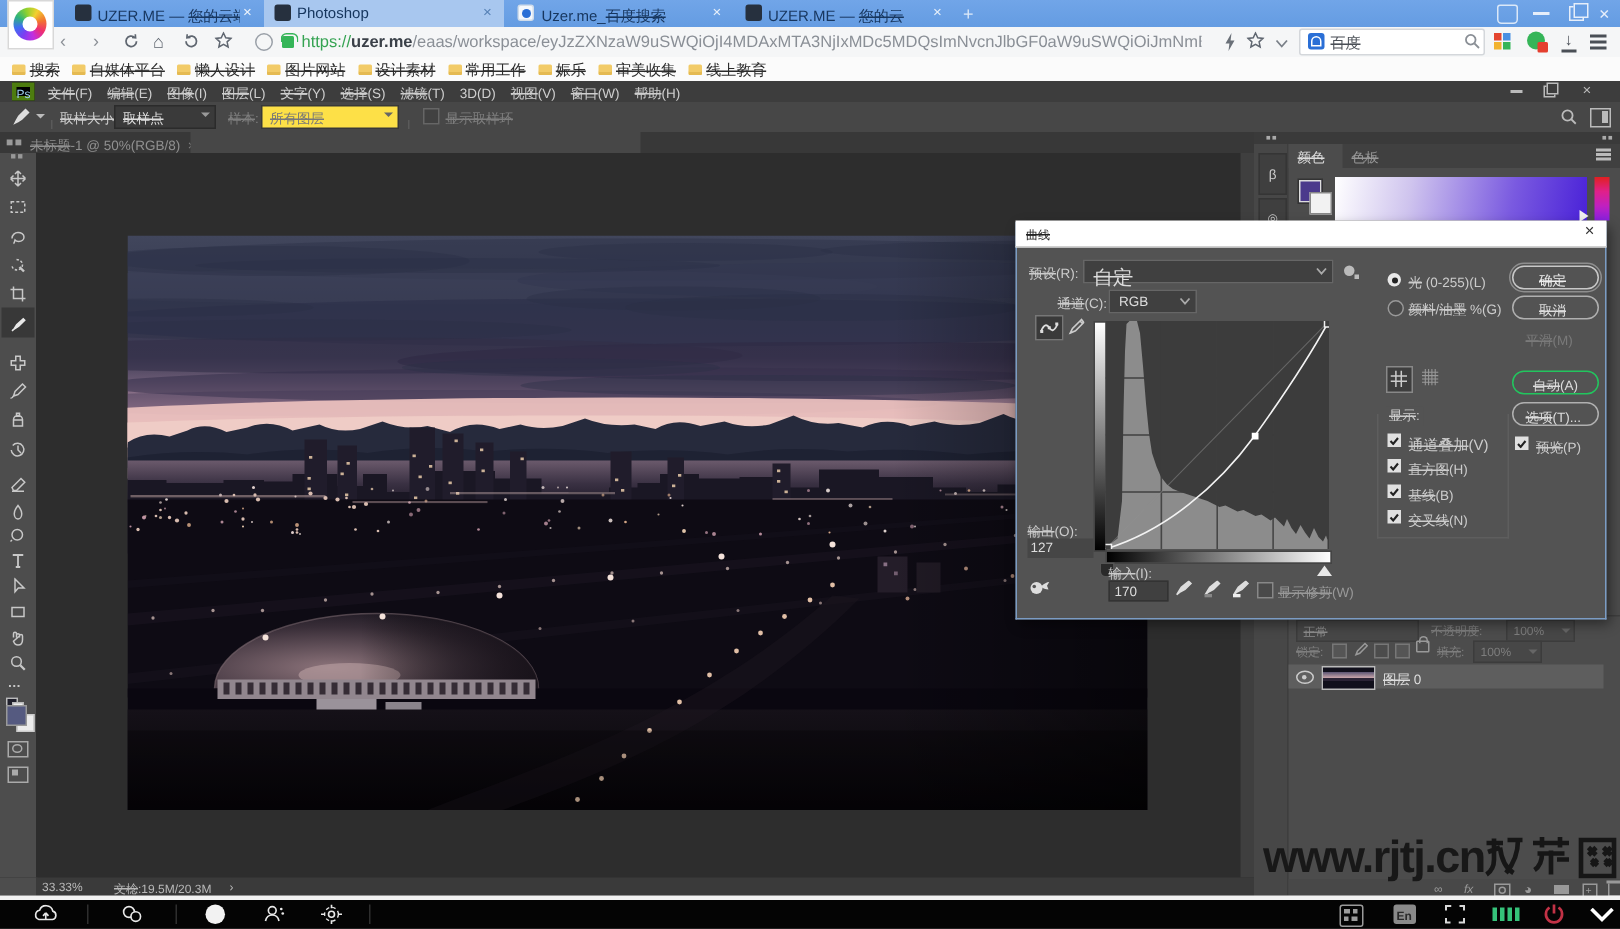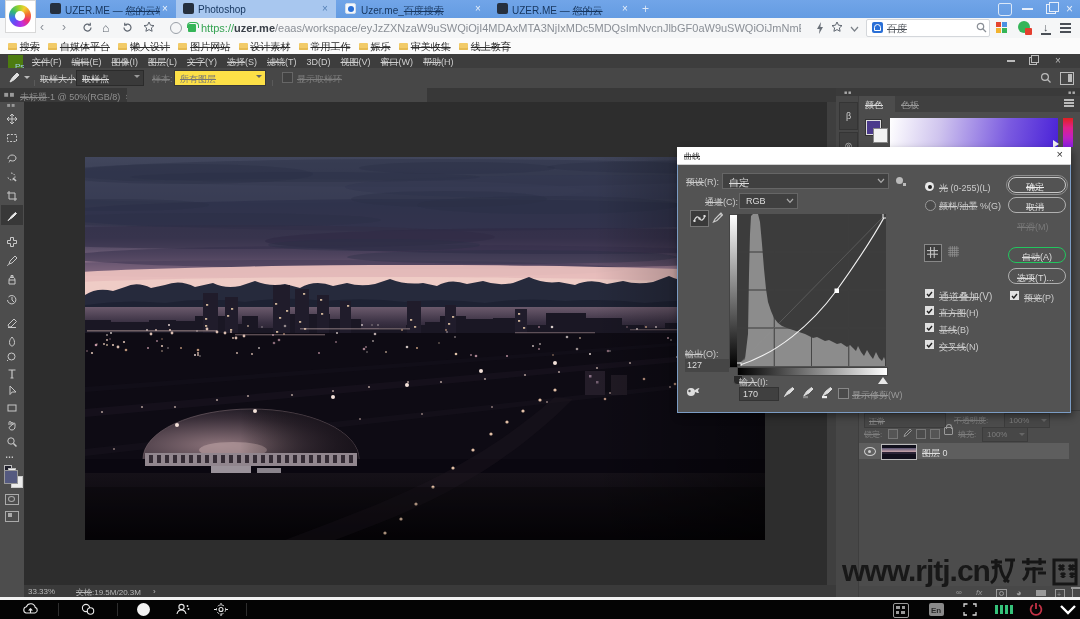--- a/index.html
+++ b/index.html
@@ -96,21 +96,21 @@
   <span style="display:inline-block;width:9px;height:7px;background:#f2cb68;border-radius:1px;position:relative;top:0px;box-shadow:0 -2px 0 0 #e5ba52 inset"></span> <span class="cjk">图片网站</span>&nbsp;&nbsp;
   <span style="display:inline-block;width:9px;height:7px;background:#f2cb68;border-radius:1px;position:relative;top:0px;box-shadow:0 -2px 0 0 #e5ba52 inset"></span> <span class="cjk">设计素材</span>&nbsp;&nbsp;
   <span style="display:inline-block;width:9px;height:7px;background:#f2cb68;border-radius:1px;position:relative;top:0px;box-shadow:0 -2px 0 0 #e5ba52 inset"></span> <span class="cjk">常用工作</span>&nbsp;&nbsp;
   <span style="display:inline-block;width:9px;height:7px;background:#f2cb68;border-radius:1px;position:relative;top:0px;box-shadow:0 -2px 0 0 #e5ba52 inset"></span> <span class="cjk">娠乐</span>&nbsp;&nbsp;
   <span style="display:inline-block;width:9px;height:7px;background:#f2cb68;border-radius:1px;position:relative;top:0px;box-shadow:0 -2px 0 0 #e5ba52 inset"></span> <span class="cjk">审美收集</span>&nbsp;&nbsp;
   <span style="display:inline-block;width:9px;height:7px;background:#f2cb68;border-radius:1px;position:relative;top:0px;box-shadow:0 -2px 0 0 #e5ba52 inset"></span> <span class="cjk">线上教育</span>
  </div>
 </div>
 
 <div class="a" id="psmenu" style="left:0;top:54px;width:1080px;height:14px;background:#3d3d3d">
- <div class="a" style="left:8px;top:1px;width:15px;height:12px;background:#000000;border:7px solid #4d7c0f;box-sizing:border-box;color:#9fd0f0;font-size:8px;text-align:left;line-height:10px">Ps</div>
+ <div class="a" style="left:8px;top:1px;width:15px;height:12px;background:#000000;border:3px solid #4d7c0f;box-sizing:border-box;color:#9fd0f0;font-size:8px;text-align:left;line-height:10px">Ps</div>
  <div class="a" style="left:32px;top:2px;font-size:9px;color:#cfcfcf;white-space:nowrap"><span class="cjk">文件</span>(F)&nbsp;&nbsp;&nbsp; <span class="cjk">编辑</span>(E)&nbsp;&nbsp;&nbsp; <span class="cjk">图像</span>(I)&nbsp;&nbsp;&nbsp; <span class="cjk">图层</span>(L)&nbsp;&nbsp;&nbsp; <span class="cjk">文字</span>(Y)&nbsp;&nbsp;&nbsp; <span class="cjk">选择</span>(S)&nbsp;&nbsp;&nbsp; <span class="cjk">滤镜</span>(T)&nbsp;&nbsp;&nbsp; 3D(D)&nbsp;&nbsp;&nbsp; <span class="cjk">视图</span>(V)&nbsp;&nbsp;&nbsp; <span class="cjk">窗口</span>(W)&nbsp;&nbsp;&nbsp; <span class="cjk">帮助</span>(H)</div>
  <div class="a" style="left:1007px;top:6px;width:8px;height:1.5px;background:#bbb"></div>
  <div class="a" style="left:1029px;top:3px;width:6px;height:6px;border:1px solid #bbb"></div>
  <div class="a" style="left:1031px;top:1px;width:6px;height:6px;border:1px solid #bbb;background:#3d3d3d"></div>
  <div class="a" style="left:1055px;top:1px;font-size:10px;color:#bbb">×</div>
 </div>
 
 <div class="a" id="psopts" style="left:0;top:68px;width:1080px;height:20px;background:#474747;border-bottom:1px solid #333">
  <svg class="a" style="left:7px;top:4px" width="13" height="13" viewBox="0 0 13 13">
       <path d="M11 2 7 6M10 1l2 2-4.5 4.5L5 9l-2 1 1-2 1.5-2.5z" fill="#ddd" stroke="#ddd" stroke-width="1"></path>
@@ -611,21 +611,21 @@
 
 <div class="a" id="dialog" style="left:677px;top:148px;width:392px;height:264px;background:#535353;border:1px solid #7b9cc4;border-top:none;box-sizing:content-box;box-shadow:2px 3px 8px rgba(0,0,0,0.45)">
 
  <div class="a" style="left:-1px;top:-1px;width:394px;height:17px;background:#fff;border-bottom:1px solid #d0d0d0">
       <span style="position:absolute;left:7px;top:4px;font-size:8px;color:#222"><span class="cjk">曲线</span></span>
       <span style="position:absolute;right:8px;top:1px;font-size:11px;color:#333">×</span>
     </div>
 
  <div class="a" style="left:8px;top:28px;font-size:9px;color:#ccc"><span class="cjk">预设</span>(R):</div>
  <div class="a" style="left:44px;top:25px;width:165px;height:14px;background:#404040;border:1px solid #666">
-      <span style="position:absolute;left:6px;top:2px;font-size:10px;color:#ddd"><span class="cjk">自定</span></span>
+      <span style="position:absolute;left:6px;top:2px;font-size:13px;color:#ddd"><span class="cjk">自定</span></span>
       <svg style="position:absolute;right:3px;top:4px" width="8" height="6" viewBox="0 0 8 6">
         <path d="M1 1l3 3.4L7 1" fill="none" stroke="#aaa" stroke-width="1.2"></path>
       </svg>
     </div>
  <div class="a" style="left:216px;top:27px;width:11px;height:11px">
       <span style="position:absolute;left:2px;top:2px;width:7px;height:7px;background:#bbb;border-radius:50%"></span>
       <span style="position:absolute;left:9px;top:8px;width:3px;height:3px;background:#bbb"></span>
     </div>
 
  <div class="a" style="left:27px;top:48px;font-size:9px;color:#ccc"><span class="cjk">通道</span>(C):</div>
@@ -720,20 +720,23 @@
  <div class="a" style="left:246px;top:96px;width:16px;height:16px;background:#3e3e3e;border:1px solid #888">
       <svg style="position:absolute;left:2px;top:2px" width="11" height="11" viewBox="0 0 11 11">
         <path d="M0 3.6h11M0 7.2h11M3.6 0v11M7.2 0v11" stroke="#ccc" stroke-width="1"></path>
       </svg>
     </div>
  <div class="a" style="left:268px;top:96px;width:16px;height:16px">
       <svg style="position:absolute;left:2px;top:2px" width="11" height="11" viewBox="0 0 11 11">
         <path d="M0 2.2h11M0 4.4h11M0 6.6h11M0 8.8h11M2.2 0v11M4.4 0v11M6.6 0v11M8.8 0v11" stroke="#999" stroke-width="0.7"></path>
       </svg>
     </div>
+ <div class="a" style="left:240px;top:128px;width:86px;height:82px;border:1px solid #5e5e5e;border-top:none">
+      <span style="position:absolute;left:5px;top:-5px;font-size:9px;color:#ccc;background:#535353;padding:0 2px"><span class="cjk">显示</span>:</span>
+    </div>
  <div class="a" style="left:247px;top:141px;width:9px;height:9px;background:#e0e0e0">
       <svg style="position:absolute;left:1px;top:1.5px" width="7" height="6" viewBox="0 0 7 6">
         <path d="M1 3l1.8 2L6 1" fill="none" stroke="#222" stroke-width="1.4"></path>
       </svg>
     </div>
  <div class="a" style="left:261px;top:142px;font-size:10px;color:#ccc"><span class="cjk">通道叠加</span>(V)</div>
  <div class="a" style="left:247px;top:158px;width:9px;height:9px;background:#e0e0e0">
       <svg style="position:absolute;left:1px;top:1.5px" width="7" height="6" viewBox="0 0 7 6">
         <path d="M1 3l1.8 2L6 1" fill="none" stroke="#222" stroke-width="1.4"></path>
       </svg>

